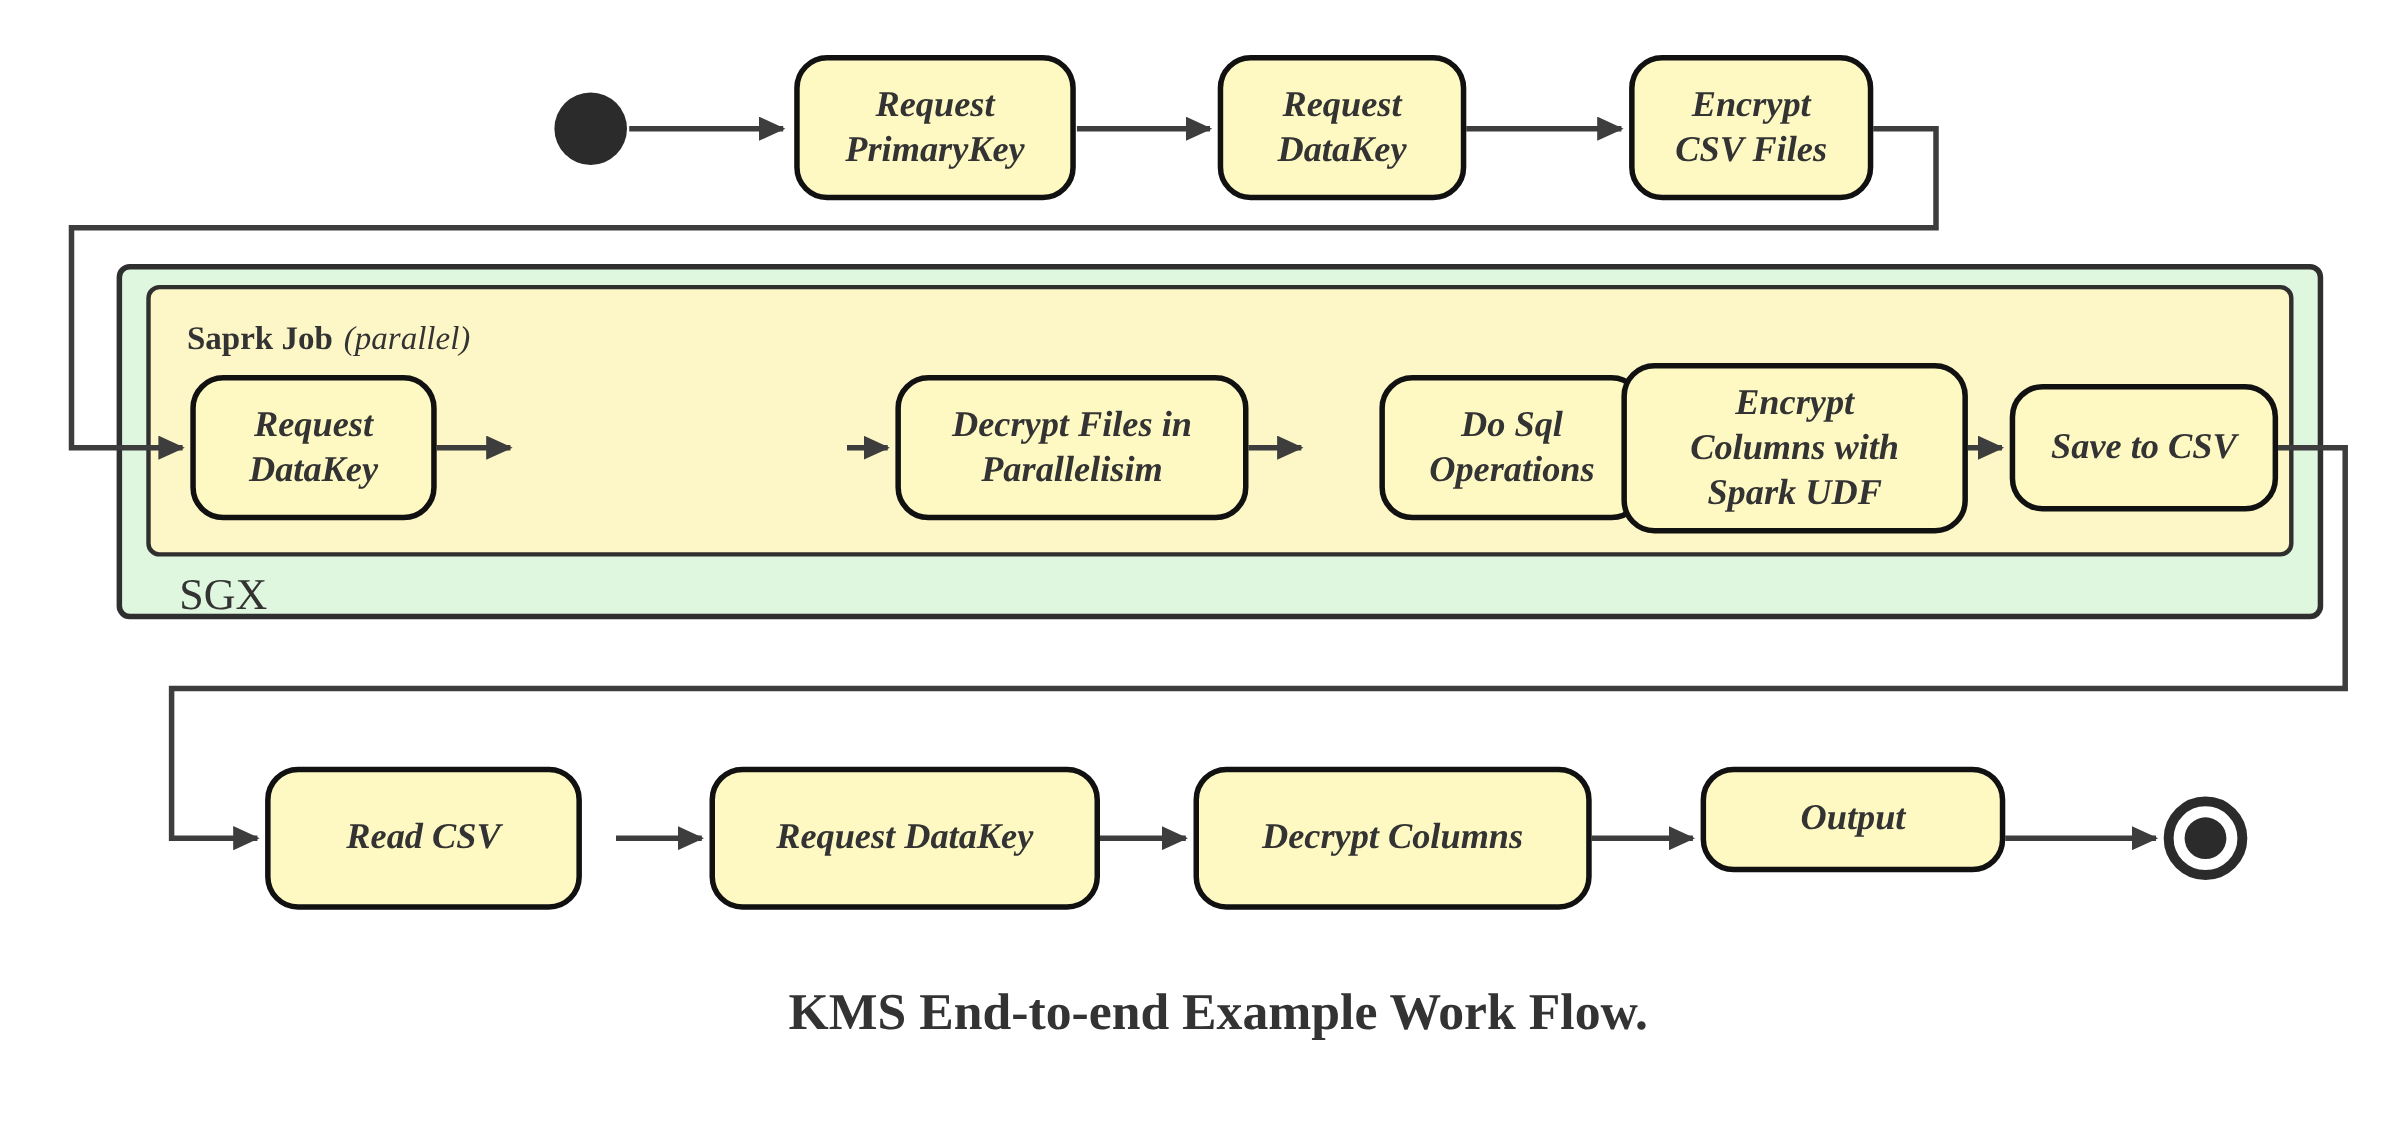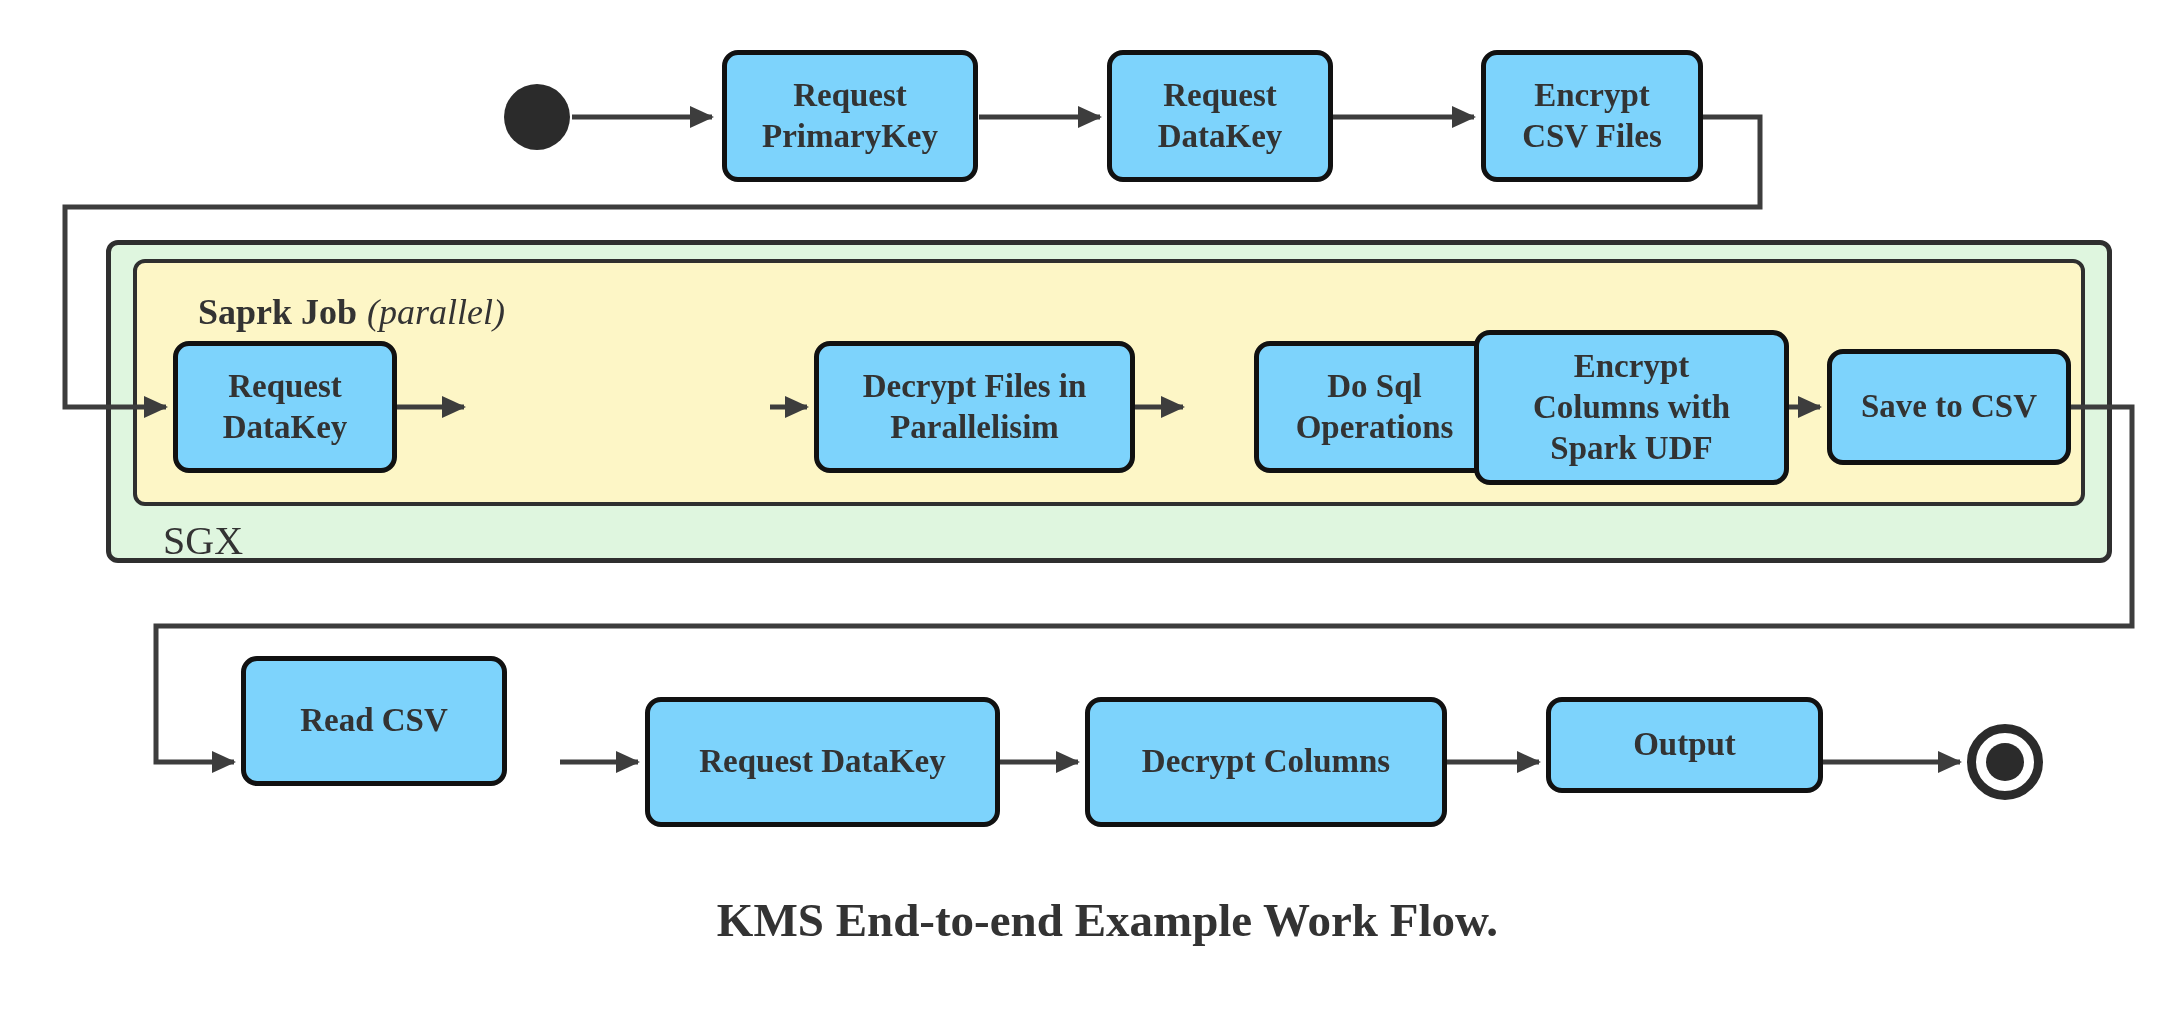--- a/index.html
+++ b/index.html
@@ -3,28 +3,28 @@
 <meta charset="utf-8">
 <style>
   html,body{margin:0;padding:0;background:#ffffff;}
   body{width:2179px;height:1036px;position:relative;overflow:hidden;
        font-family:"Liberation Serif","DejaVu Serif",serif;color:#333333;}
   .layer{position:absolute;left:0;top:0;width:2179px;height:1036px;}
   
   .container{position:absolute;box-sizing:border-box;border-radius:12px;}
   .sgx{left:106px;top:240px;width:2006px;height:323px;background:#dff6df;border:5px solid #2f2f2f;}
   .spark{left:132px;top:258px;width:1952px;height:247px;background:#fdf6c6;border:4px solid #2f2f2f;}
-  .spark-label{position:absolute;left:33px;top:28px;font-size:36px;white-space:nowrap;margin-left:28px;}
+  .spark-label{position:absolute;left:33px;top:28px;font-size:30px;white-space:nowrap;}
   .spark-title{font-weight:700;}
   .spark-qualifier{font-style:italic;font-weight:400;margin-left:10px;}
   .sgx-label{position:absolute;left:52px;top:272px;font-size:40px;font-weight:400;}
   
-  .node{position:absolute;box-sizing:border-box;background:#7dd3fc;border:5px solid #111111;
-        border-radius:16px;display:flex;align-items:center;justify-content:center;
-        text-align:center;font-weight:700;font-size:33px;line-height:1.25;}
+  .node{position:absolute;box-sizing:border-box;background:#fef9c3;border:5px solid #111111;
+        border-radius:30px;display:flex;align-items:center;justify-content:center;
+        text-align:center;font-weight:700;font-size:33px;line-height:1.25;font-style:italic;}
   .node .lbl{white-space:pre-line;}
   
   .start-state{position:absolute;left:504px;top:84px;width:66px;height:66px;border-radius:50%;
                background:#2b2b2b;}
   .end-state{position:absolute;left:1967px;top:724px;width:76px;height:76px;border-radius:50%;
              box-sizing:border-box;border:9px solid #2b2b2b;background:#ffffff;
              display:flex;align-items:center;justify-content:center;}
   .end-dot{width:38px;height:38px;border-radius:50%;background:#2b2b2b;}
   
   .caption{position:absolute;left:18px;top:893px;width:2179px;text-align:center;
@@ -100,21 +100,21 @@
   </div>
   <div class="node" style="left:1474px;top:330px;width:315px;height:155px;">
     <span class="lbl">Encrypt
 Columns with
 Spark UDF</span>
   </div>
   <div class="node" style="left:1827px;top:349px;width:244px;height:116px;">
     <span class="lbl">Save to CSV</span>
   </div>
 
-  <div class="node" style="left:241px;top:656px;width:266px;height:130px;justify-content:center;">
+  <div class="node" style="left:241px;top:697px;width:288px;height:130px;justify-content:center;">
     <span class="lbl">Read CSV</span>
   </div>
   <div class="node" style="left:645px;top:697px;width:355px;height:130px;">
     <span class="lbl">Request DataKey</span>
   </div>
   <div class="node" style="left:1085px;top:697px;width:362px;height:130px;">
     <span class="lbl">Decrypt Columns</span>
   </div>
   <div class="node" style="left:1546px;top:697px;width:277px;height:96px;">
     <span class="lbl">Output</span>

